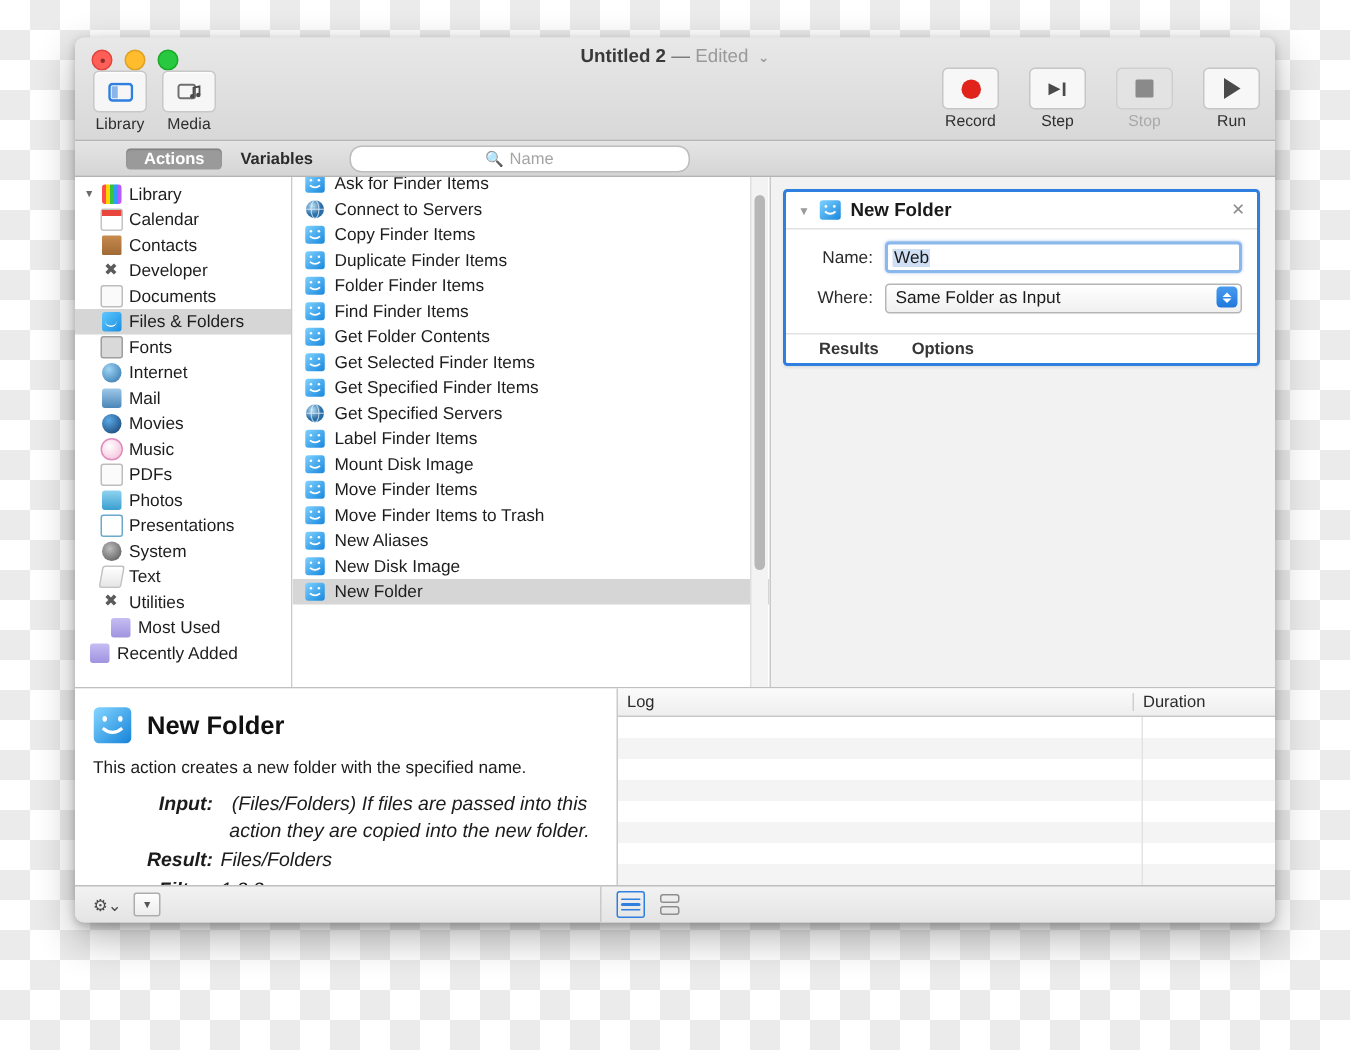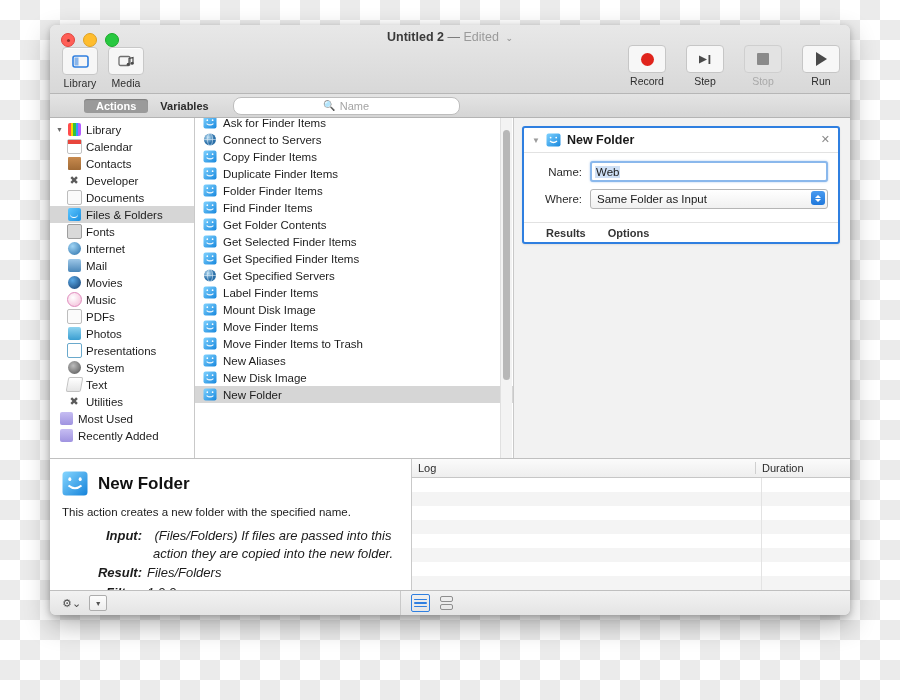--- a/index.html
+++ b/index.html
@@ -414,21 +414,21 @@
               <span>Text</span>
             </div>
             <div class="sb-row child">
               <span class="ic">
                 <span class="ico-dev" style="font-size:11px;color:#5b5b5b;">✖</span>
               </span>
               <span>Utilities</span>
             </div>
           </div>
         <div id="sidebar-groups">
-            <div class="sb-row" style="padding-left: 8px; text-align: center;">
+            <div class="sb-row" style="padding-left: 22px; text-align: center;">
               <span class="ic">
                 <i class="ico ico-fold-purple"></i>
               </span>
               <span>Most Used</span>
             </div>
             <div class="sb-row" style="padding-left: 8px;">
               <span class="ic">
                 <i class="ico ico-fold-purple"></i>
               </span>
               <span>Recently Added</span>

